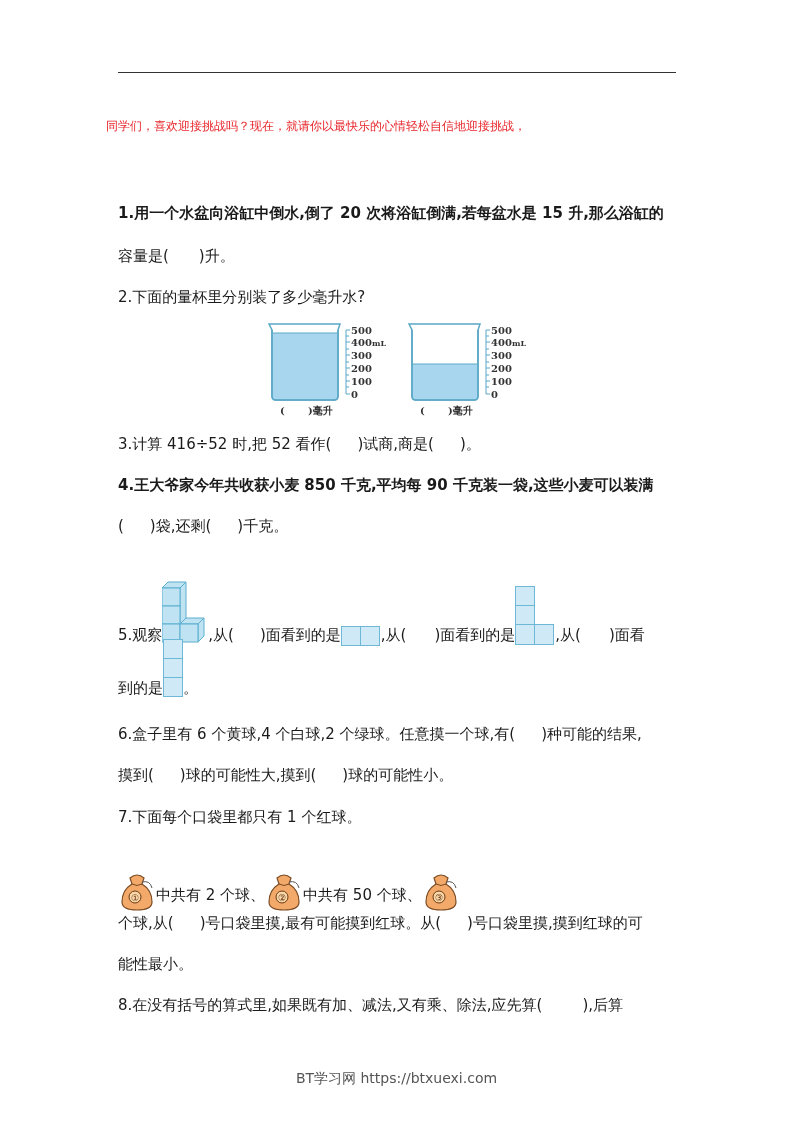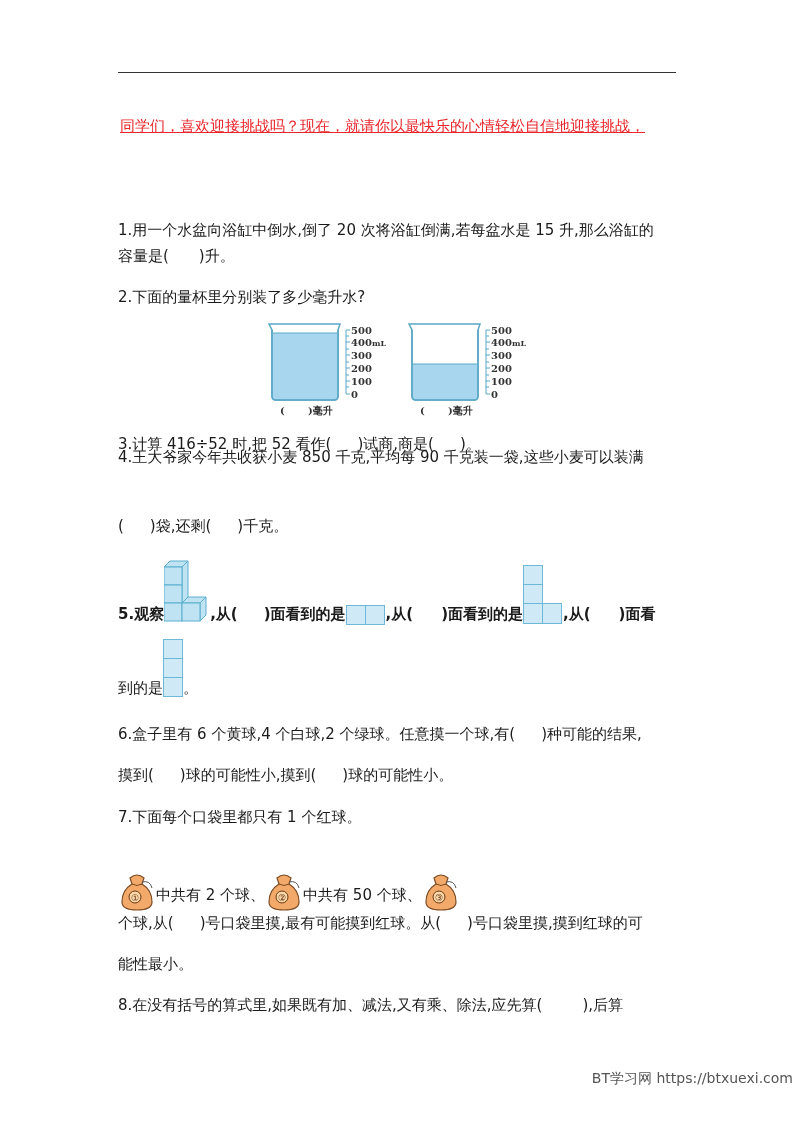--- a/index.html
+++ b/index.html
@@ -1,38 +1,38 @@
 <!DOCTYPE html>
 <html><head>
 <meta charset="utf-8">
 <style>
   html, body { margin: 0; padding: 0; background: #ffffff; }
   body { width: 793px; height: 1122px; position: relative; overflow: hidden;
          font-family: "DejaVu Sans", "Liberation Sans", sans-serif; color: #1a1a1a; }
   .rule { position: absolute; left: 118px; top: 72px; width: 558px; height: 0; border-top: 1.5px solid #333; }
-  .intro { position: absolute; left: 120px; top: 112px; width: 570px; color: #e8262b; font-size: 15px; line-height: 29px; text-decoration: underline; }
+  .intro { position: absolute; left: 106px; top: 112px; width: 570px; color: #e8262b; font-size: 12px; line-height: 29px; }
   .line { position: absolute; left: 118px; font-size: 15px; white-space: nowrap; height: 22px; line-height: 22px; }
   .gap { display: inline-block; }
   .beakers { position: absolute; left: 266px; top: 320px; width: 270px; height: 98px; }
   .beaker { position: absolute; top: 0; width: 130px; height: 98px; }
   .fig { display: inline-block; vertical-align: bottom; position: relative; }
   .cell { position: absolute; background: #cfe9f7; border: 1px solid #6cb8d6; box-sizing: border-box; }
   .bag { display: inline-block; vertical-align: bottom; }
-  .footer { position: absolute; left: 0; width: 793px; top: 1070px; text-align: right; font-size: 14px; color: #555; }
+  .footer { position: absolute; left: 0; width: 793px; top: 1070px; text-align: center; font-size: 14px; color: #555; }
 </style>
 </head>
 <body>
 
 <div class="rule"></div>
 
 <div class="intro">
   <div>同学们，喜欢迎接挑战吗？现在，就请你以最快乐的心情轻松自信地迎接挑战，</div>
 </div>
 
-<div class="line" style="top:219px;">1.用一个水盆向浴缸中倒水,倒了 20 次将浴缸倒满,若每盆水是 15 升,那么浴缸的</div>
+<div class="line" style="top:202px;font-weight:bold;">1.用一个水盆向浴缸中倒水,倒了 20 次将浴缸倒满,若每盆水是 15 升,那么浴缸的</div>
 <div class="line" style="top:245px;">
   <span>容量是(</span><span class="gap" style="width:30px"></span><span>)升。</span>
 </div>
 
 <div class="line" style="top:286px;">2.下面的量杯里分别装了多少毫升水?</div>
 
 <div class="beakers">
   <div class="beaker" style="left:0;">
     <svg width="130" height="98" viewBox="0 0 130 98">
       <path d="M3 4 L74 4 L72 10 L72 76 Q72 80 68 80 L10 80 Q6 80 6 76 L6 10 Z" fill="#fff" stroke="#5aa8c8" stroke-width="1.5"></path>
@@ -102,26 +102,26 @@
           <text x="42" y="94">)毫升</text>
       </g>
     </svg>
   </div>
 </div>
 
 <div class="line" style="top:433px;">
   <span>3.计算 416÷52 时,把 52 看作(</span><span class="gap" style="width:26px"></span><span>)试商,商是(</span><span class="gap" style="width:26px"></span><span>)。</span>
 </div>
 
-<div class="line" style="top:446px;">4.王大爷家今年共收获小麦 850 千克,平均每 90 千克装一袋,这些小麦可以装满</div>
+<div class="line" style="top:474px;font-weight:bold;">4.王大爷家今年共收获小麦 850 千克,平均每 90 千克装一袋,这些小麦可以装满</div>
 <div class="line" style="top:515px;">
   <span>(</span><span class="gap" style="width:26px"></span><span>)袋,还剩(</span><span class="gap" style="width:26px"></span><span>)千克。</span>
 </div>
 
-<div class="line" style="top:603px; height:22px;font-weight:bold;">
+<div class="line" style="top:624px; height:22px;">
   <span>5.观察</span><span class="fig" style="width:46px;height:22px;"><svg style="position:absolute;left:0;bottom:-2px;" width="46" height="68" viewBox="0 0 46 68">
       <g fill="#bfe3f3" stroke="#5aafcf" stroke-width="1">
         <polygon points="0,8 6,2 24,2 18,8"></polygon>
         <polygon points="18,8 24,2 24,38 18,44"></polygon>
         <rect x="0" y="8" width="18" height="18"></rect>
         <rect x="0" y="26" width="18" height="18"></rect>
         <rect x="0" y="44" width="18" height="18"></rect>
         <polygon points="18,44 24,38 42,38 36,44"></polygon>
         <polygon points="36,44 42,38 42,56 36,62"></polygon>
         <rect x="18" y="44" width="18" height="18"></rect>
@@ -129,21 +129,21 @@
     </svg></span><span>,从(</span><span class="gap" style="width:26px"></span><span>)面看到的是</span><span class="fig" style="width:40px;height:22px;"><span class="cell" style="left:0;top:2px;width:20px;height:20px;"></span><span class="cell" style="left:19px;top:2px;width:20px;height:20px;"></span></span><span>,从(</span><span class="gap" style="width:28px"></span><span>)面看到的是</span><span class="fig" style="width:40px;height:22px;"><span class="cell" style="left:0;top:-38px;width:20px;height:20px;"></span><span class="cell" style="left:0;top:-19px;width:20px;height:20px;"></span><span class="cell" style="left:0;top:0;width:20px;height:21px;"></span><span class="cell" style="left:19px;top:0;width:20px;height:21px;"></span></span><span>,从(</span><span class="gap" style="width:28px"></span><span>)面看</span>
 </div>
 <div class="line" style="top:677px;">
   <span>到的是</span><span class="fig" style="width:20px;height:22px;"><span class="cell" style="left:0;top:-38px;width:20px;height:20px;"></span><span class="cell" style="left:0;top:-19px;width:20px;height:20px;"></span><span class="cell" style="left:0;top:0;width:20px;height:20px;"></span></span><span>。</span>
 </div>
 
 <div class="line" style="top:723px;">
   <span>6.盒子里有 6 个黄球,4 个白球,2 个绿球。任意摸一个球,有(</span><span class="gap" style="width:26px"></span><span>)种可能的结果,</span>
 </div>
 <div class="line" style="top:764px;">
-  <span>摸到(</span><span class="gap" style="width:26px"></span><span>)球的可能性小,摸到(</span><span class="gap" style="width:26px"></span><span>)球的可能性小。</span>
+  <span>摸到(</span><span class="gap" style="width:26px"></span><span>)球的可能性大,摸到(</span><span class="gap" style="width:26px"></span><span>)球的可能性小。</span>
 </div>
 
 <div class="line" style="top:806px;">7.下面每个口袋里都只有 1 个红球。</div>
 <div class="line" style="top:870px;">
   <span class="bag"><svg width="38" height="42" viewBox="0 0 38 42" style="vertical-align:bottom;margin-bottom:-6px;">
     <path d="M12 8 Q19 2 26 8 L24 14 Q34 20 34 32 Q34 40 19 40 Q4 40 4 32 Q4 20 14 14 Z" fill="#f2a96a" stroke="#7a4a22" stroke-width="1.2"></path>
     <path d="M14 14 Q19 17 24 14" fill="none" stroke="#7a4a22" stroke-width="1"></path>
     <path d="M24 12 Q32 10 34 18" fill="none" stroke="#555" stroke-width="1"></path>
     <circle cx="17" cy="27" r="6" fill="#f8d6a8" stroke="#6a3a12" stroke-width="1"></circle>
     <text x="17" y="31" text-anchor="middle" font-size="9" font-family="DejaVu Sans, sans-serif" fill="#5a2a0a">①</text>

